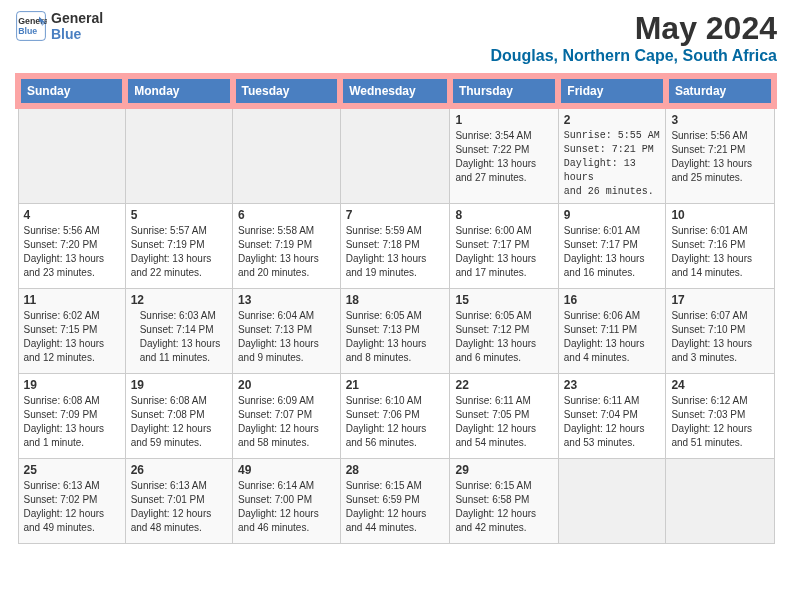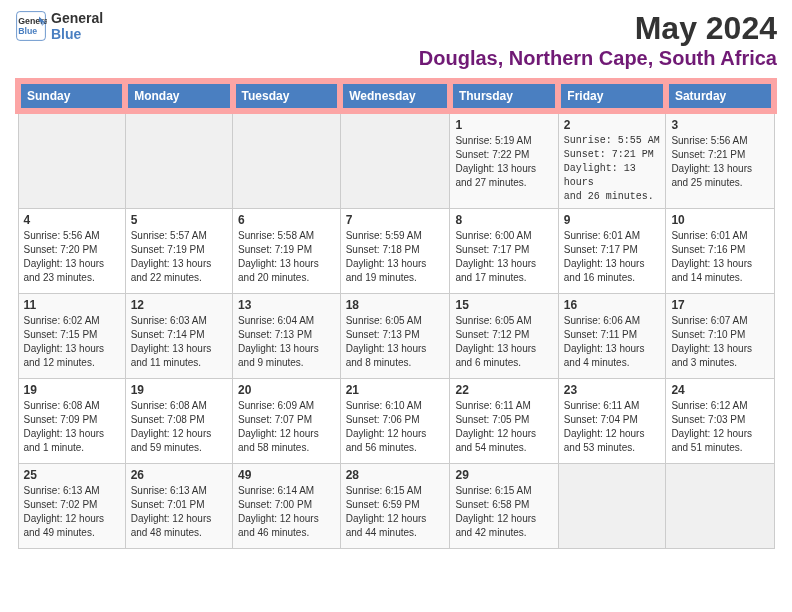--- a/index.html
+++ b/index.html
@@ -27,22 +27,22 @@
     }
     .title-area {
       text-align: right;
     }
     .month-title {
       font-size: 32px;
       font-weight: bold;
       color: #333;
     }
     .location-title {
-      font-size: 20px;
-      color: #701a75;
+      font-size: 16px;
+      color: #0369a1;
       font-weight: bold;
     }
     .calendar-table {
       width: 100%;
       border-collapse: collapse;
       font-size: 11px;
     }
     .calendar-table thead tr th {
       background-color: #4a7fc1;
       color: #fff;
@@ -117,21 +117,21 @@
       </tr>
   </thead>
   <tbody>
   <tr>
         <td class="empty-cell"></td>
         <td class="empty-cell"></td>
         <td class="empty-cell"></td>
         <td class="empty-cell"></td>
         <td>
           <div class="day-number">1</div>
-          <div class="day-info" style="white-space: pre-line;">Sunrise: 5:19 AM
+          <div class="day-info" style="white-space: pre-line;">Sunrise: 3:54 AM
 Sunset: 7:22 PM
 Daylight: 13 hours
 and 27 minutes.</div>
         </td>
         <td>
           <div class="day-number">2</div>
           <div class="day-info" style="white-space: pre-line; font-family: Liberation Mono, monospace;">Sunrise: 5:55 AM
 Sunset: 7:21 PM
 Daylight: 13 hours
 and 26 minutes.</div>
@@ -198,21 +198,21 @@
       <tr>
         <td>
           <div class="day-number">11</div>
           <div class="day-info" style="white-space: pre-line;">Sunrise: 6:02 AM
 Sunset: 7:15 PM
 Daylight: 13 hours
 and 12 minutes.</div>
         </td>
         <td>
           <div class="day-number">12</div>
-          <div class="day-info" style="white-space: pre-line;">Sunrise: 6:03 AM
+          <div class="day-info" style="white-space: pre-line; margin-left: 9px;">Sunrise: 6:03 AM
 Sunset: 7:14 PM
 Daylight: 13 hours
 and 11 minutes.</div>
         </td>
         <td>
           <div class="day-number">13</div>
           <div class="day-info" style="white-space: pre-line;">Sunrise: 6:04 AM
 Sunset: 7:13 PM
 Daylight: 13 hours
 and 9 minutes.</div>

